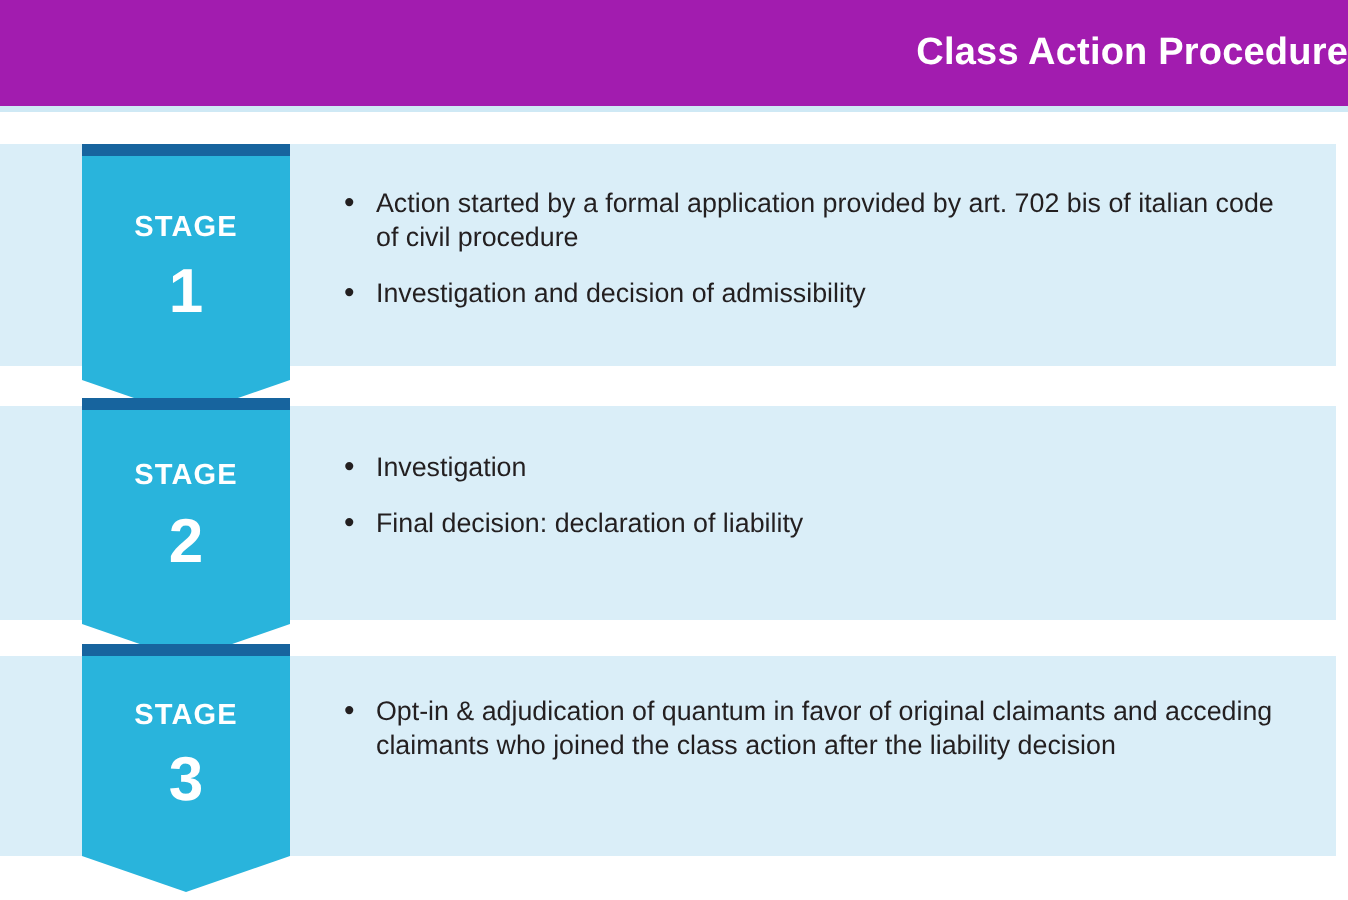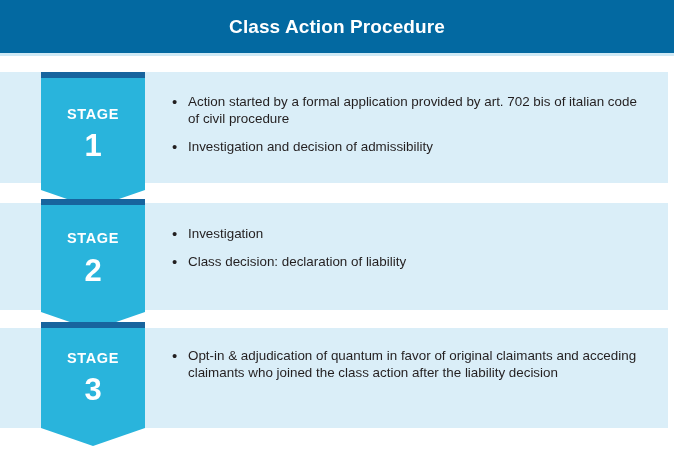--- a/index.html
+++ b/index.html
@@ -15,24 +15,24 @@
     position: relative;
   }
 
   
   .header-banner {
     position: absolute;
     left: 0;
     top: 0;
     width: 674px;
     height: 53px;
-    background: #0369a1;
+    background: #a21caf;
     display: flex;
     align-items: center;
-    justify-content: center;
+    justify-content: flex-end;
   }
   .header-title {
     color: #ffffff;
     font-size: 19px;
     font-weight: bold;
     letter-spacing: 0.1px;
     line-height: 1;
   }
   .header-underline {
     position: absolute;
@@ -170,21 +170,21 @@
     </div>
     <div class="stage-banner-point" style="top:113px;"></div>
   </div>
   <div class="stage-content" style="top:26px;">
     <div class="bullet-item" style="margin-bottom:11px;">
       <span class="bullet-dot">•</span>
       <span class="bullet-text">Investigation</span>
     </div>
     <div class="bullet-item">
       <span class="bullet-dot">•</span>
-      <span class="bullet-text">Class decision: declaration of liability</span>
+      <span class="bullet-text">Final decision: declaration of liability</span>
     </div>
   </div>
 </div>
 
 <div class="stage-row" style="top:322px; height:128px;">
   <div class="stage-panel" style="top:6px; height:100px;"></div>
   <div class="stage-banner">
     <div class="stage-banner-topbar"></div>
     <div class="stage-banner-body" style="height:100px;">
       <span class="stage-label">STAGE</span>

